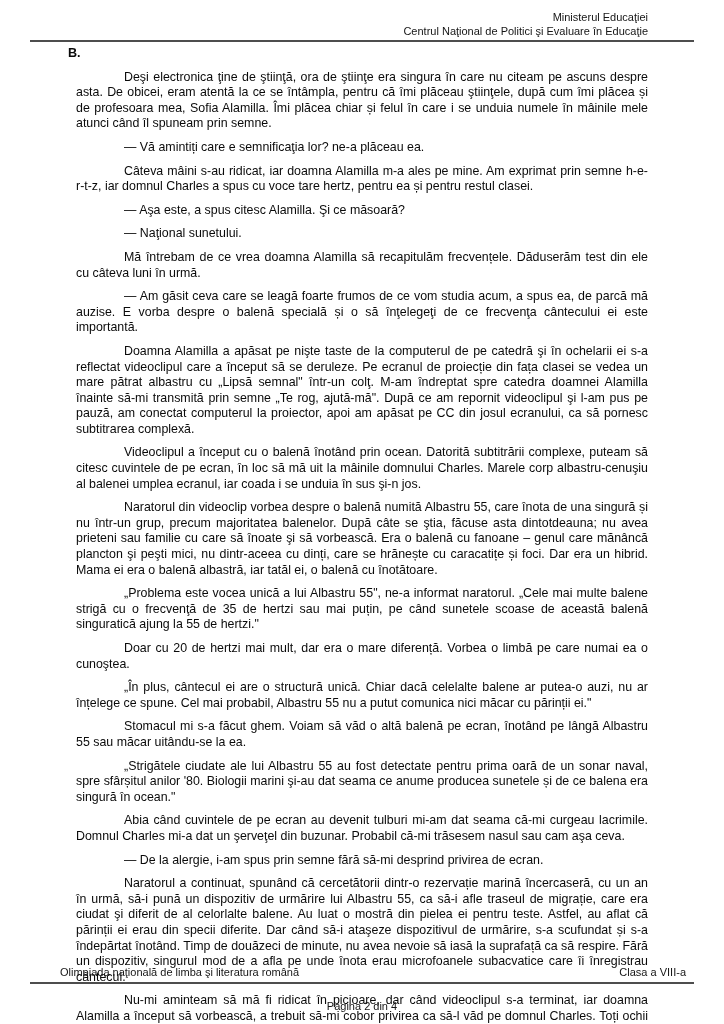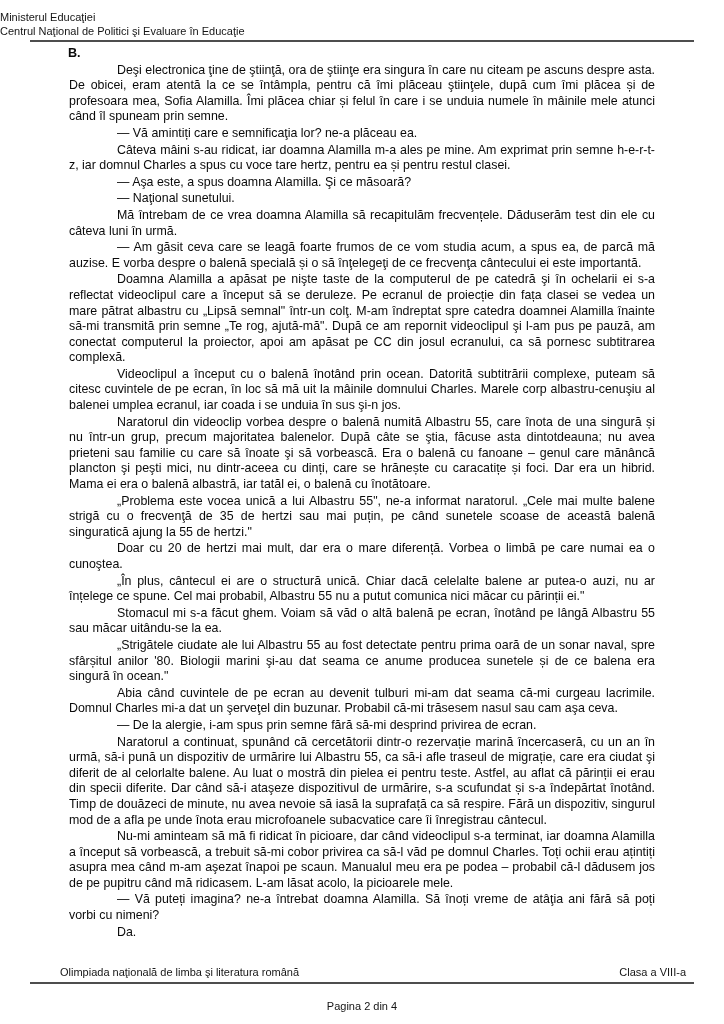--- a/index.html
+++ b/index.html
@@ -14,21 +14,21 @@
     height: 1024px;
     background: #ffffff;
     overflow: hidden;
     color: #0a0a0a;
   }
   .header {
     position: absolute;
     top: 11px;
     left: 0;
     width: 648px;
-    text-align: left;
+    text-align: right;
     font-size: 11px;
     line-height: 13.5px;
     color: #151515;
   }
   .rule {
     position: absolute;
     left: 30px;
     width: 664px;
     border-top: 2px solid #4d4d4d;
     height: 0;
@@ -43,21 +43,21 @@
     font-size: 12.4px;
     line-height: 15.6px;
     text-align: justify;
   }
   .section-label {
     font-weight: bold;
     font-size: 12.6px;
     text-align: left;
   }
   .paras p {
-    margin: 1px;
+    margin: 8px;
     padding: 0;
     text-indent: 48px;
   }
   .italic { }
   .footer-row {
     position: absolute;
     top: 966px;
     left: 60px;
     width: 626px;
     display: flex;
@@ -88,21 +88,21 @@
   </div>
 
   <div class="rule header-rule"></div>
 
   <div class="doc-body">
     <div class="section-label">B.</div>
     <div class="paras">
         <p><span>Deşi electronica ţine de ştiinţă, ora de ştiinţe era singura în care nu citeam pe ascuns despre asta. De obicei, eram atentă la ce se întâmpla, pentru că îmi plăceau ştiinţele, după cum îmi plăcea și de profesoara mea, Sofia Alamilla. Îmi plăcea chiar și felul în care i se unduia numele în mâinile mele atunci când îl spuneam prin semne.</span></p>
         <p><span>— Vă amintiți care e semnificaţia lor? ne-a plăceau ea.</span></p>
         <p><span>Câteva mâini s-au ridicat, iar doamna Alamilla m-a ales pe mine. Am exprimat prin semne h-e-r-t-z, iar domnul Charles a spus cu voce tare </span><span class="italic">hertz</span><span>, pentru ea și pentru restul clasei.</span></p>
-        <p><span>— Aşa este, a spus doamna Alamilla. Şi ce măsoară?</span></p>
+        <p><span>— Aşa este, a spus citesc Alamilla. Şi ce măsoară?</span></p>
         <p><span>— Naţional sunetului.</span></p>
         <p><span>Mă întrebam de ce vrea doamna Alamilla să recapitulăm frecvențele. Dăduserăm test din ele cu câteva luni în urmă.</span></p>
         <p><span>— Am găsit ceva care se leagă foarte frumos de ce vom studia acum, a spus ea, de parcă mă auzise. E vorba despre o balenă specială și o să înţelegeţi de ce frecvenţa cântecului ei este importantă.</span></p>
         <p><span>Doamna Alamilla a apăsat pe nişte taste de la computerul de pe catedră şi în ochelarii ei s-a reflectat videoclipul care a început să se deruleze. Pe ecranul de proiecție din fața clasei se vedea un mare pătrat albastru cu „Lipsă semnal" într-un colţ. M-am îndreptat spre catedra doamnei Alamilla înainte să-mi transmită prin semne „Te rog, ajută-mă". După ce am repornit videoclipul şi l-am pus pe pauză, am conectat computerul la proiector, apoi am apăsat pe CC din josul ecranului, ca să pornesc subtitrarea complexă.</span></p>
         <p><span>Videoclipul a început cu o balenă înotând prin ocean. Datorită subtitrării complexe, puteam să citesc cuvintele de pe ecran, în loc să mă uit la mâinile domnului Charles. Marele corp albastru-cenuşiu al balenei umplea ecranul, iar coada i se unduia în sus şi-n jos.</span></p>
         <p><span>Naratorul din videoclip vorbea despre o balenă numită Albastru 55, care înota de una singură și nu într-un grup, precum majoritatea balenelor. După câte se ştia, făcuse asta dintotdeauna; nu avea prieteni sau familie cu care să înoate şi să vorbească. Era o balenă cu fanoane – genul care mănâncă plancton şi peşti mici, nu dintr-aceea cu dinți, care se hrănește cu caracatițe și foci. Dar era un hibrid. Mama ei era o balenă albastră, iar tatăl ei, o balenă cu înotătoare.</span></p>
         <p><span>„Problema este vocea unică a lui Albastru 55", ne-a informat naratorul. „Cele mai multe balene strigă cu o frecvenţă de 35 de hertzi sau mai puțin, pe când sunetele scoase de această balenă singuratică ajung la 55 de hertzi."</span></p>
         <p><span>Doar cu 20 de hertzi mai mult, dar era o mare diferență. Vorbea o limbă pe care numai ea o cunoştea.</span></p>
         <p><span>„În plus, cântecul ei are o structură unică. Chiar dacă celelalte balene ar putea-o auzi, nu ar înțelege ce spune. Cel mai probabil, Albastru 55 nu a putut comunica nici măcar cu părinții ei."</span></p>
         <p><span>Stomacul mi s-a făcut ghem. Voiam să văd o altă balenă pe ecran, înotând pe lângă Albastru 55 sau măcar uitându-se la ea.</span></p>

